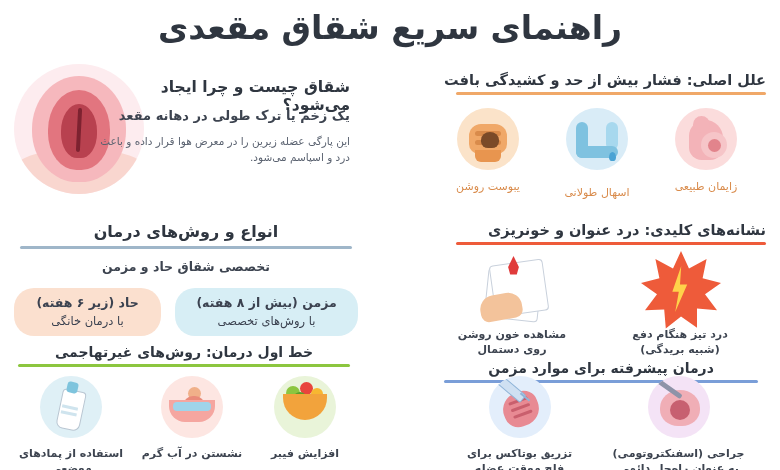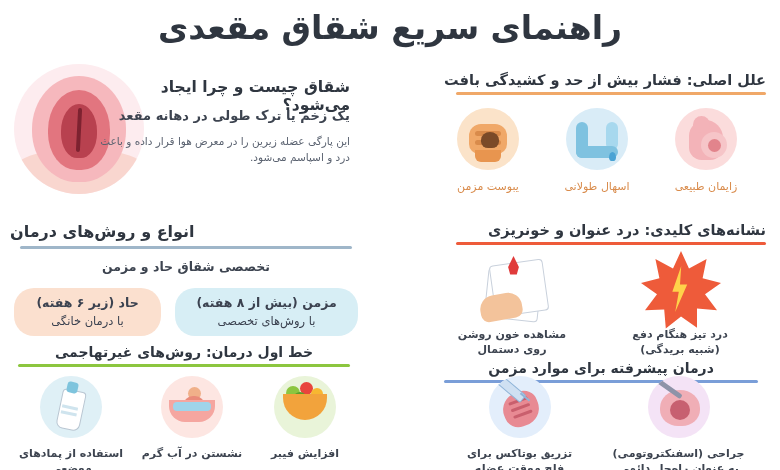--- a/index.html
+++ b/index.html
@@ -186,28 +186,28 @@
     <div class="center"><span class="ic ic-preg" style="width:62px;height:62px;">
       <span class="preg-body"></span><span class="preg-belly"></span><span class="preg-baby"></span><span class="preg-head"></span>
     </span></div>
     <div class="cap" style="margin-top:6px;color:#d98b4b;">زایمان طبیعی</div>
   </div>
 
   <div style="width:104px;">
     <div class="center"><span class="ic ic-pipe" style="width:62px;height:62px;">
       <span class="pipeA"></span><span class="pipeC"></span><span class="pipeB"></span><span class="drop"></span>
     </span></div>
-    <div class="cap" style="margin-top:6px;color:#d98b4b;">اسهال طولانی</div>
+    <div class="cap" style="margin-top:12px;color:#d98b4b;">اسهال طولانی</div>
   </div>
 
   <div style="width:104px;">
     <div class="center"><span class="ic ic-fist" style="width:62px;height:62px;">
       <span class="fist"></span><span class="fistbrown"></span><span class="fistwrist"></span>
     </span></div>
-    <div class="cap" style="margin-top:6px;color:#d98b4b;">یبوست مزمن</div>
+    <div class="cap" style="margin-top:6px;color:#d98b4b;">یبوست روشن</div>
   </div>
 
 </div>
 
 <div class="abs" style="right:14px;top:222px;width:330px;">
   <div class="sec-title">نشانه‌های کلیدی: درد عنوان و خونریزی</div>
   <div class="sec-underline" style="background:#ee5b3a;width:310px;"></div>
 </div>
 
 <div class="abs" style="right:24px;top:250px;width:320px;display:flex;justify-content:space-between;align-items:flex-start;">
@@ -229,21 +229,21 @@
           <span class="bdrop"></span>
           <span class="hand"></span>
       </span>
     </div>
     <div class="cap" style="white-space:pre-line;font-weight:bold;color:#3d4450;">مشاهده خون روشن
 روی دستمال</div>
   </div>
 </div>
 
 <div class="abs" style="left:10px;top:222px;width:352px;">
-  <div class="sec-title" style="text-align:left;font-size:16px;">انواع و روش‌های درمان</div>
+  <div class="sec-title" style="text-align:center;font-size:16px;">انواع و روش‌های درمان</div>
   <div class="sec-underline" style="background:#9fb6c9;width:332px;margin:5px auto 0;"></div>
   <div class="cap" style="margin-top:10px;font-size:12.5px;font-weight:bold;color:#3d4450;">تخصصی شقاق حاد و مزمن</div>
 </div>
 
 <div class="abs" style="left:14px;top:288px;width:344px;display:flex;justify-content:center;gap:14px;">
   <div class="badge" style="background:#d7eef5;width:158px;">
     <b>مزمن (بیش از ۸ هفته)</b>
     <span>با روش‌های تخصصی</span>
   </div>
   <div class="badge" style="background:#fbe0cf;width:120px;">

